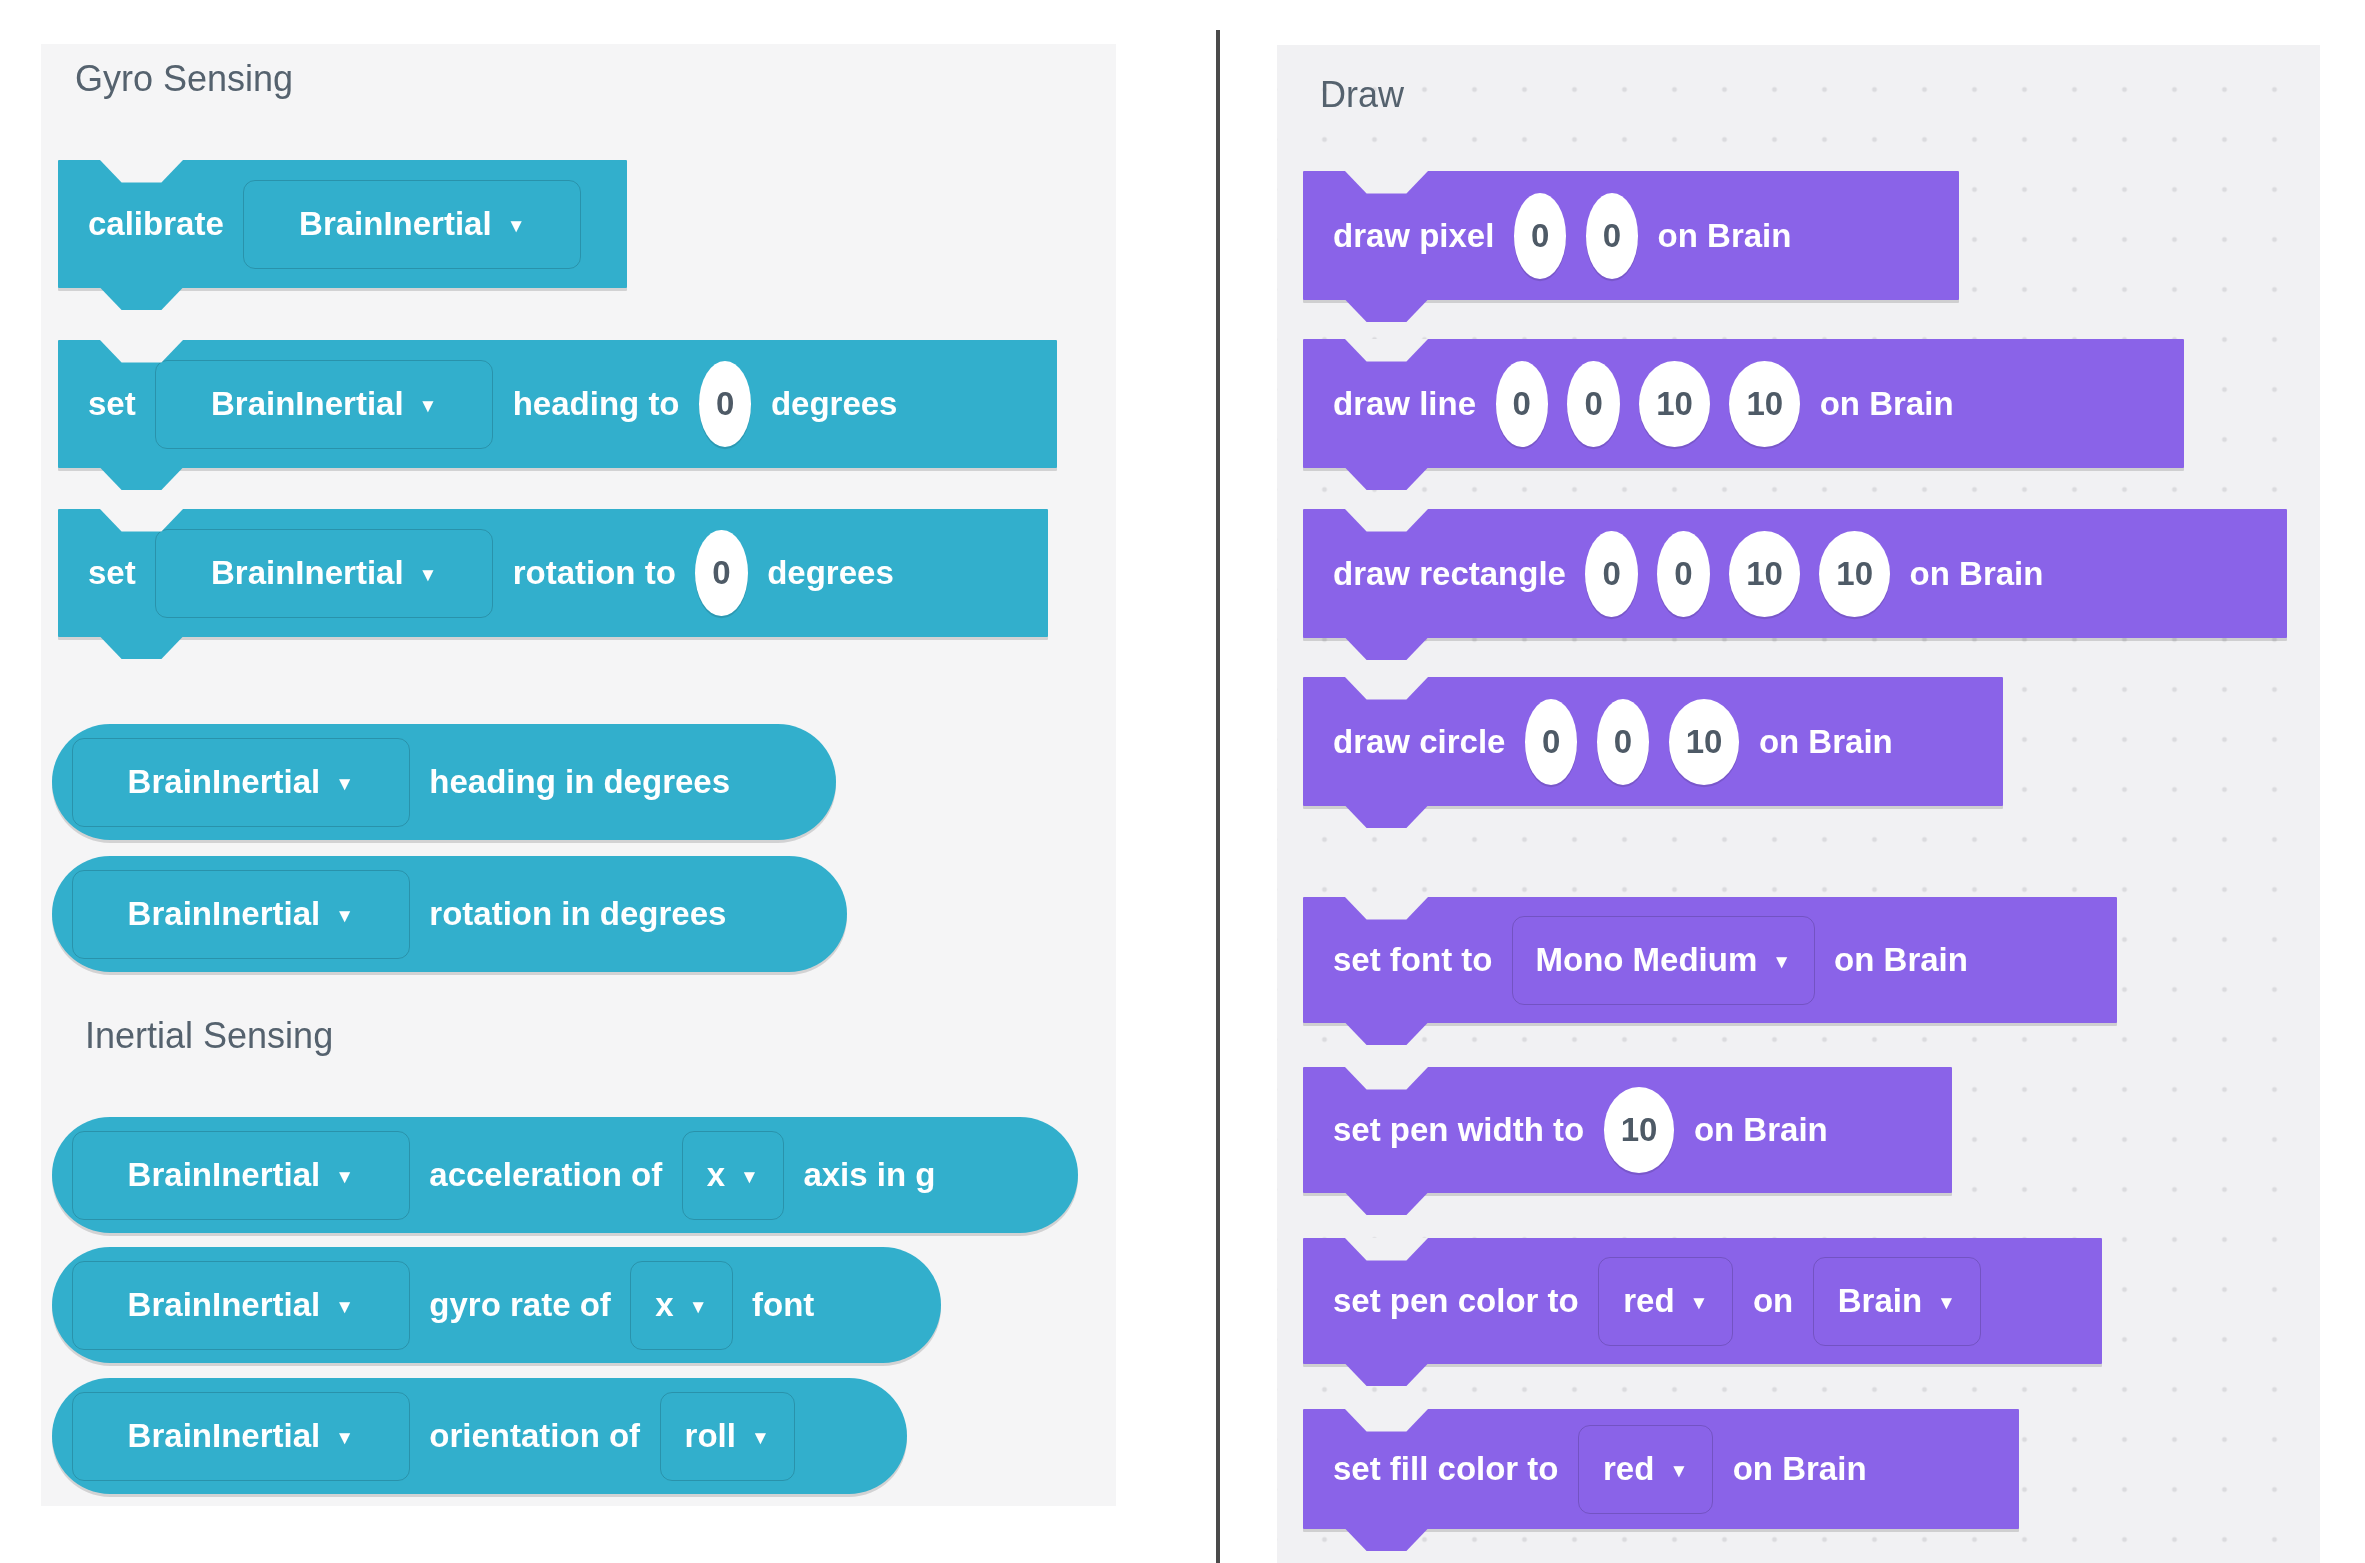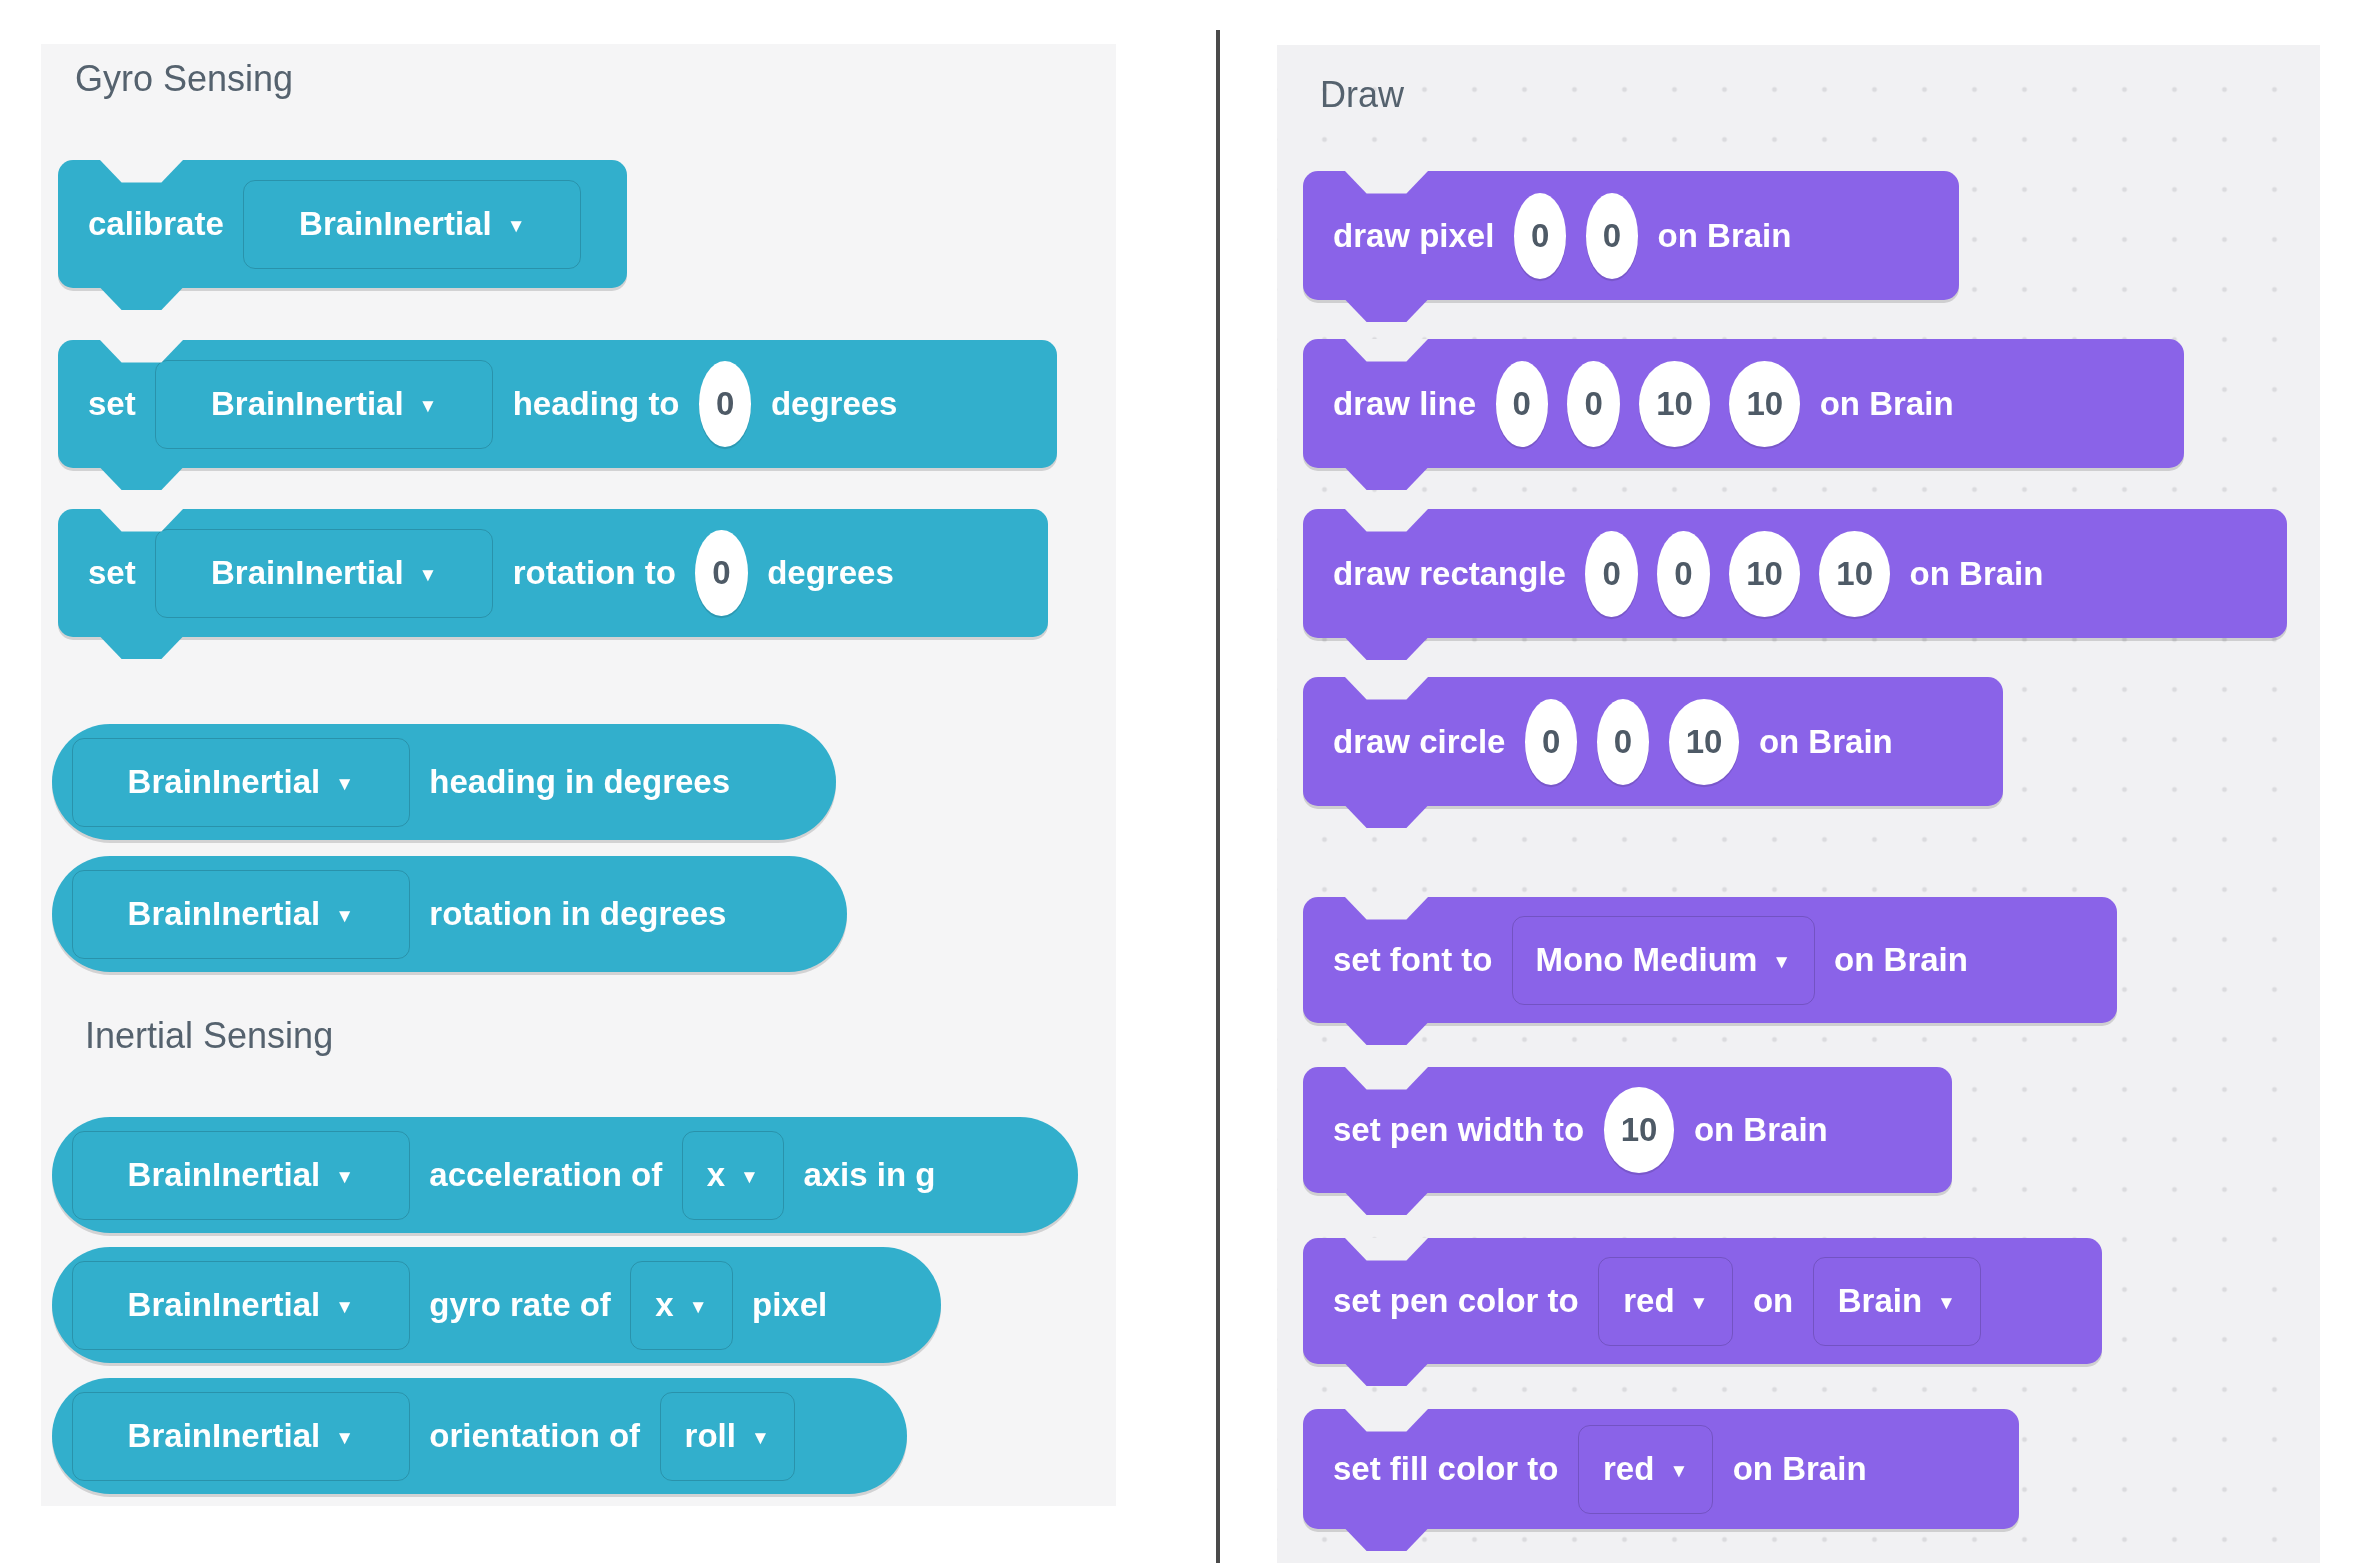--- a/index.html
+++ b/index.html
@@ -12,21 +12,21 @@
   .panel{position:absolute}
   .panel.left{left:41px;top:44px;width:1075px;height:1462px;background:var(--left-bg)}
   .panel.right{left:1277px;top:45px;width:1043px;height:1518px;background-color:var(--right-bg);
     background-image:radial-gradient(circle,var(--dot) 2.3px,transparent 2.7px);
     background-size:50px 50px;background-position:22.5px 19.5px}
   .divider{position:absolute;left:1216px;top:30px;width:3.8px;height:1533px;background:var(--divider)}
   .section-title{position:absolute;margin:8px;font-size:36px;font-weight:400;color:var(--header-text);white-space:nowrap}
 
   .block{position:absolute;display:flex;align-items:center;gap:19.5px;padding:0 30px;
     color:#fff;font-weight:bold;font-size:33px;white-space:nowrap}
-  .stack{border-radius:15px;box-shadow:0 3px 0 rgba(0,0,0,0.14)}
+  .stack{border-radius:1px;box-shadow:0 3px 0 rgba(0,0,0,0.14)}
   .pill{border-radius:749px;box-shadow:0 3px 0 rgba(0,0,0,0.14);padding:0 35px 0 19.5px}
   .teal{background:var(--teal)}
   .purple{background:var(--purple)}
 
   .notch{position:absolute;display:block;pointer-events:none}
   .notch-top{top:0;left:42px;width:83px;height:22.5px;background:var(--left-bg);
     clip-path:polygon(0 0,100% 0,74% 100%,26% 100%)}
   .panel.right .notch-top{background:var(--right-bg)}
   .notch-bottom{bottom:-22px;left:42px;width:83px;height:22.5px;
     clip-path:polygon(0 0,100% 0,74% 100%,26% 100%)}
@@ -123,21 +123,21 @@
   <div class="block pill teal" style="left:11.3px;top:1203px;width:889px;height:116px">
     <span class="dd device">
       <span class="lbl">BrainInertial</span>
       <span class="dd-arrow">▼</span>
     </span>
     <span class="lbl">gyro rate of</span>
     <span class="dd small">
       <span class="lbl">x</span>
       <span class="dd-arrow">▼</span>
     </span>
-    <span class="lbl">pixel</span>
+    <span class="lbl">font</span>
   </div>
 
   <div class="block pill teal" style="left:11.3px;top:1334px;width:855px;height:116px">
     <span class="dd device">
       <span class="lbl">BrainInertial</span>
       <span class="dd-arrow">▼</span>
     </span>
     <span class="lbl">orientation of</span>
     <span class="dd small">
       <span class="lbl">roll</span>

